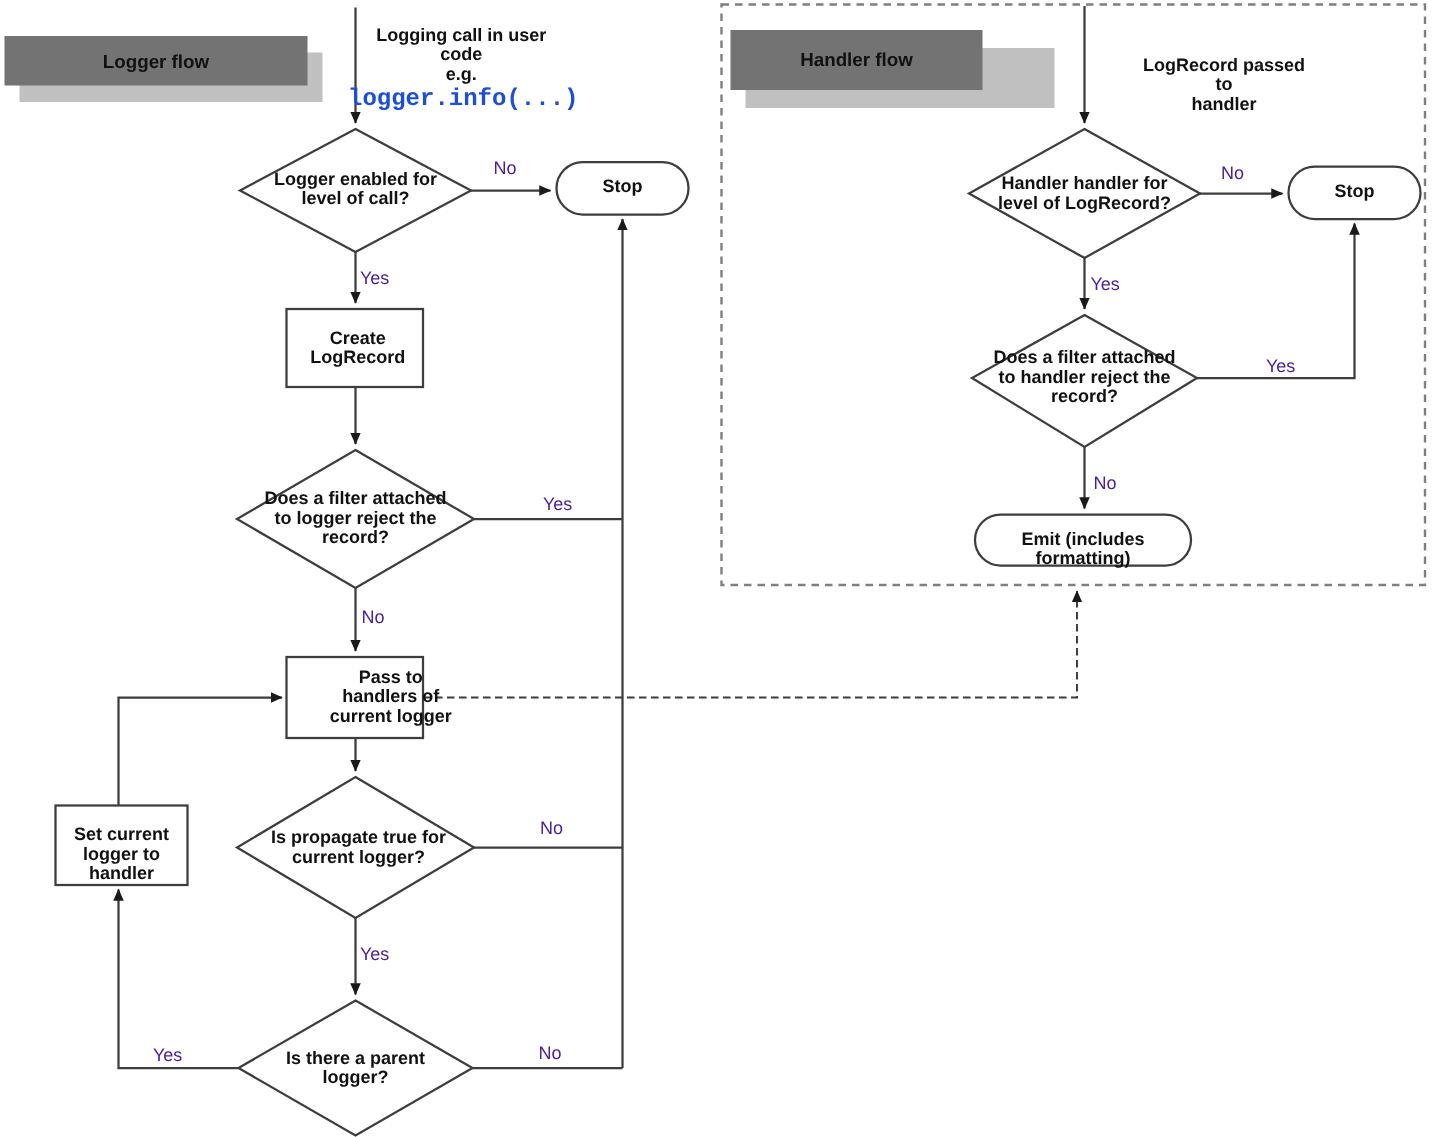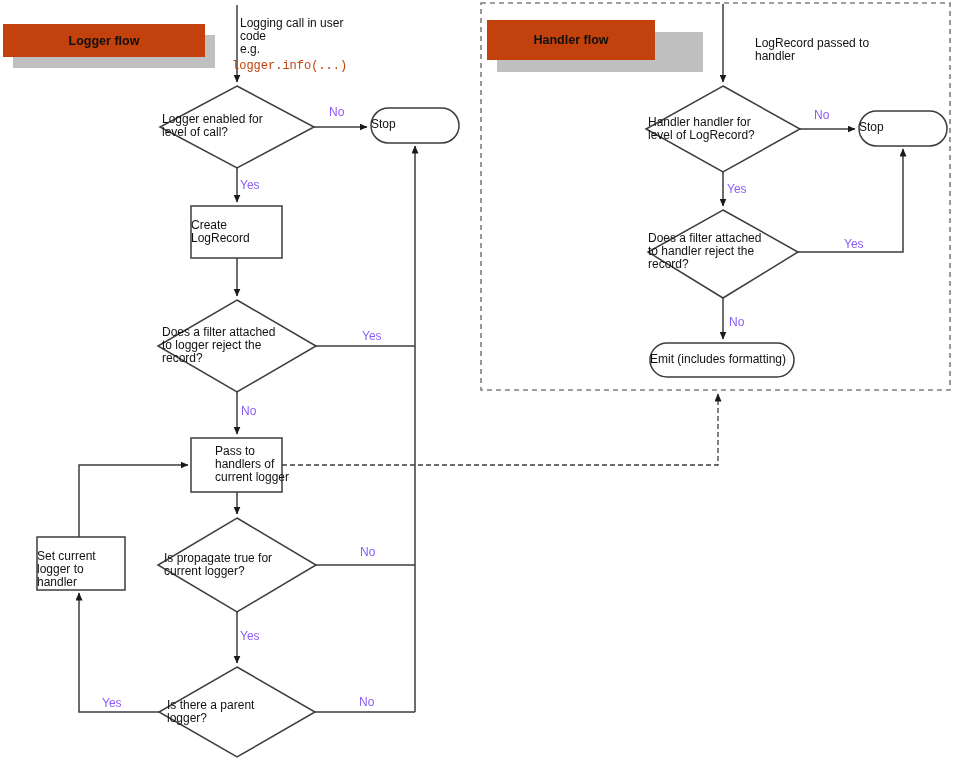--- a/index.html
+++ b/index.html
@@ -9,33 +9,34 @@
     background:#ffffff;
     font-family:"Liberation Sans", sans-serif;
     color:#111111;
     overflow:hidden;
   }
   #wires{position:absolute;left:0;top:0;width:955px;height:758px;}
   .t{
     position:absolute;
     font-size:12px;
     line-height:13px;
-    text-align:left;
+    text-align:center;
     white-space:pre-line;
     color:#111111;
+    font-weight:bold;
   }
-  .lbl{position:absolute;font-size:12px;line-height:13px;white-space:nowrap;color:#8b5cf6;}
+  .lbl{position:absolute;font-size:12px;line-height:13px;white-space:nowrap;color:#4c1d95;}
   .code{
     font-family:"Liberation Mono","DejaVu Sans Mono",monospace;
-    color:#c2410c;
-    font-size:12px;
+    color:#1d4ed8;
+    font-size:16px;
   }
   .note{
     position:absolute;
-    background:#c2410c;
+    background:#737373;
     display:flex;align-items:center;justify-content:center;
     font-weight:bold;font-size:12.5px;
     z-index:3;
   }
   .note-shadow{
     position:absolute;
     background:#c0c0c0;
     z-index:2;
   }
   .t,.lbl{z-index:4;}

